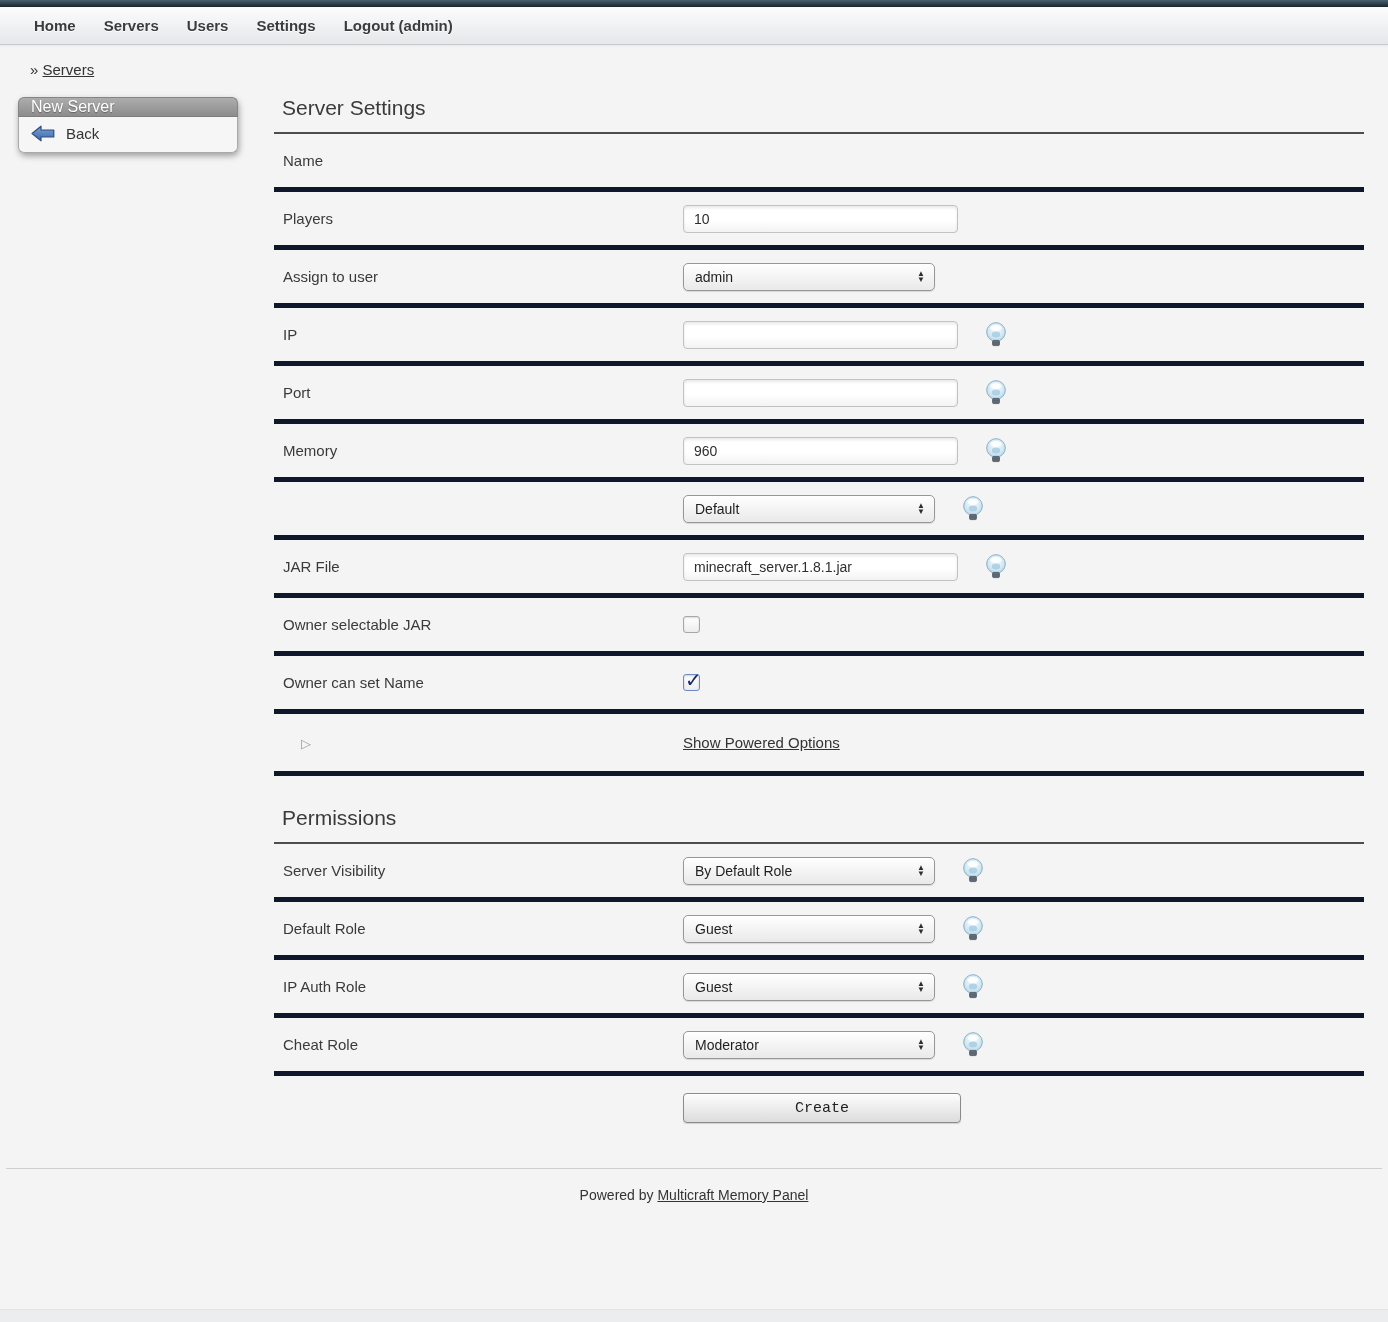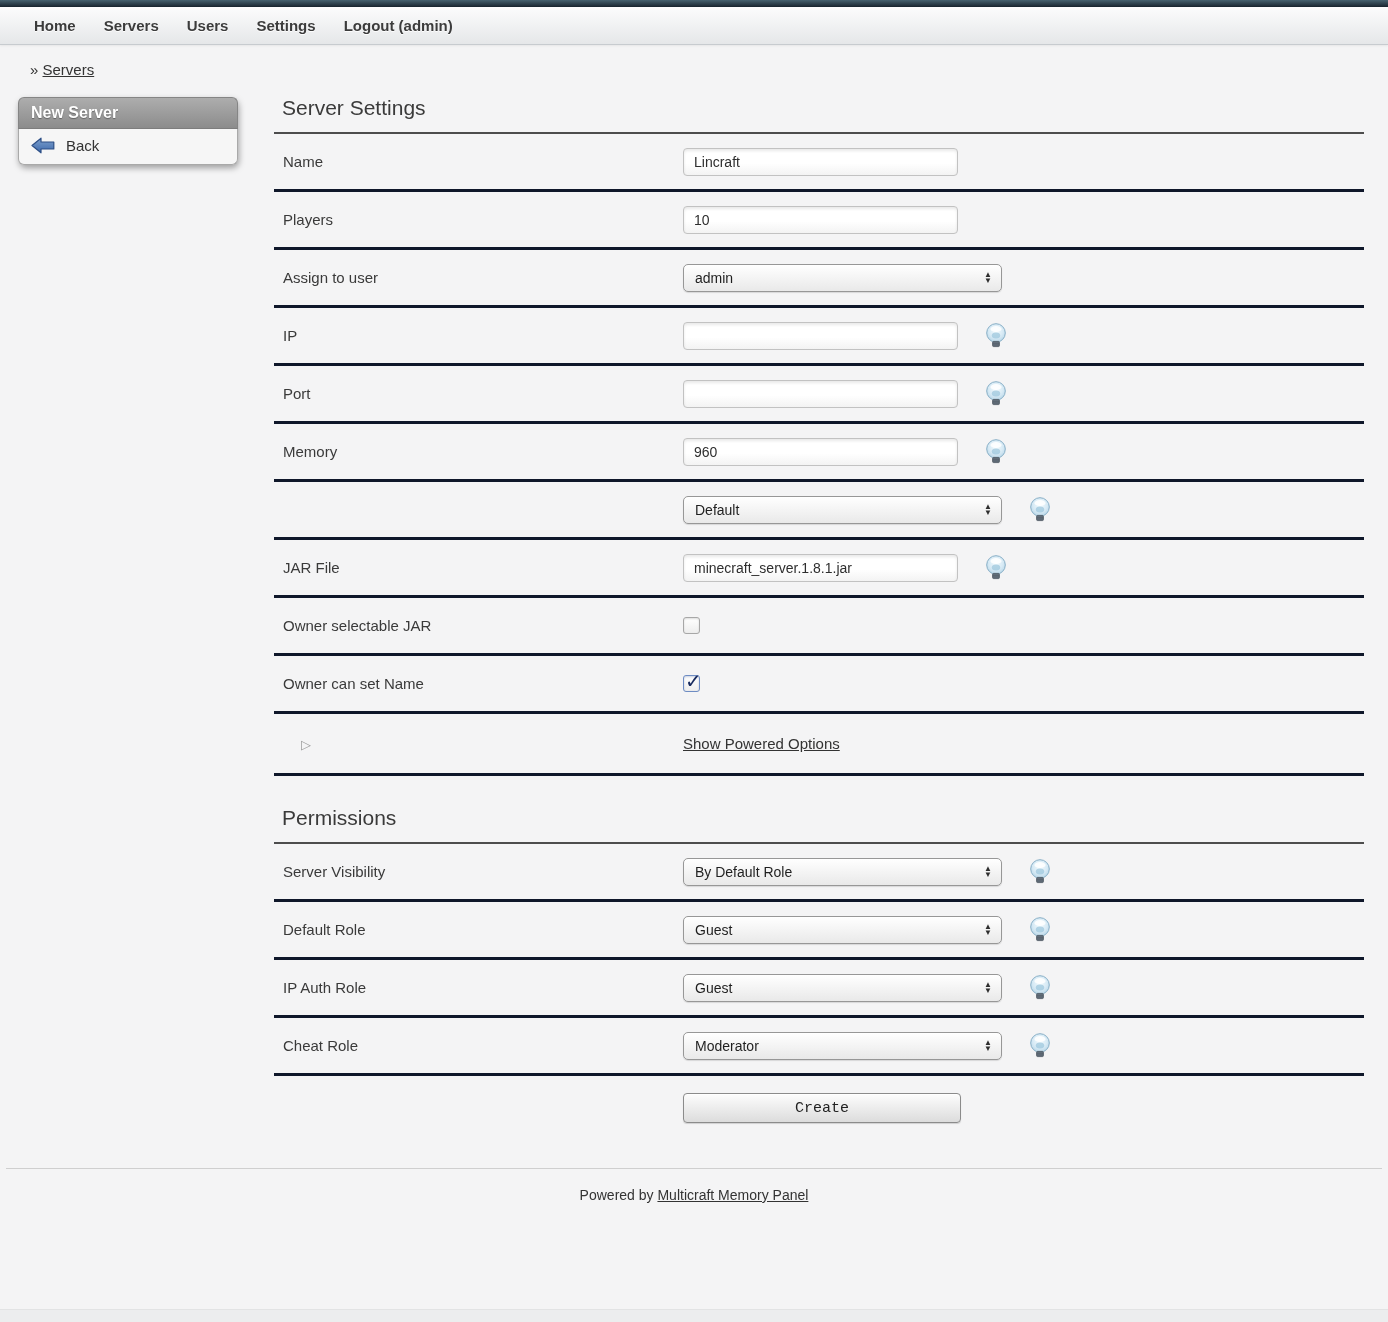--- a/index.html
+++ b/index.html
@@ -17,41 +17,41 @@
 
   
   .breadcrumb { padding:16px 0 8px 30px; font-size:15px; color:#333; }
   .breadcrumb a, .link { color:#333; text-decoration:underline; cursor:pointer; }
 
   
   .side-panel { position:absolute; left:18px; top:97px; width:220px;
                 border-radius:7px; box-shadow:1px 3px 6px rgba(0,0,0,.35); }
   .side-panel-header { background:linear-gradient(#adadad,#8c8c8c); border:1px solid #858585;
                 border-bottom:1px solid #7d7d7d; border-radius:6px 6px 0 0;
-                padding:6px 12px; color:#fff; font-size:16px; font-weight:bold;
+                padding:0 12px; color:#fff; font-size:16px; font-weight:normal;
                 text-shadow:0 1px 1px rgba(0,0,0,.35); }
   .side-panel-body { background:#f6f6f6; border:1px solid #a9a9a9; border-top:none;
                 border-radius:0 0 6px 6px; padding:8px 12px 10px 12px; }
   .back-item { display:flex; align-items:center; gap:11px; font-size:15px; color:#333; cursor:pointer; }
 
   
   .main { margin:0 24px 0 274px; }
   .section-title { font-size:21px; color:#3a3a3a; padding:10px 0 12px 8px; }
   .section-title.second { padding-top:30px; }
   .section-rule { border-bottom:2px solid #4d4d4d; }
-  .form-row { display:flex; align-items:center; height:58px; border-bottom:3px solid #0f172a; }
+  .form-row { display:flex; align-items:center; height:58px; border-bottom:5px solid #0f172a; }
   .row-label { width:409px; flex:none; font-size:15px; color:#3a3a3a; padding-left:9px; }
   .control-area { display:flex; align-items:center; }
 
   input.text-input { width:275px; height:28px; border:1px solid #c2c2c2; border-radius:4px;
        background:linear-gradient(#ffffff 55%, #f3f3f3); padding:0 10px; font-size:14px; color:#2e2e2e;
        font-family:"Liberation Sans","DejaVu Sans",sans-serif;
        box-shadow:inset 0 2px 3px rgba(0,0,0,.09); outline:none; }
 
-  .select { width:319px; height:28px; border:1px solid #979797; border-radius:5px;
+  .select { width:252px; height:28px; border:1px solid #979797; border-radius:5px;
        background:linear-gradient(#ffffff,#e9e9e9); display:flex; align-items:center;
        padding:0 7px 0 11px; font-size:14px; color:#1f1f1f; cursor:pointer;
        box-shadow:0 1px 1px rgba(0,0,0,.12), inset 0 1px 0 #fff; }
   .select .arrows { margin-left:auto; display:flex; flex-direction:column; align-items:center;
        font-size:8px; line-height:6px; color:#2e2e2e; padding-right:2px; }
 
   .bulb { margin-left:25px; flex:none; cursor:pointer; }
 
   .checkbox { width:17px; height:17px; border:1px solid #a7a7a7; border-radius:3px;
        background:linear-gradient(#ffffff,#ededed); box-shadow:inset 0 1px 2px rgba(0,0,0,.14);
@@ -122,23 +122,20 @@
     </div>
   </div>
 
   <div class="main">
 
     <div class="section-title">Server Settings</div>
     <div class="section-rule"></div>
 
     <div class="form-row">
       <div class="row-label">Name</div>
-      <div class="control-area">
-        <input class="text-input" type="text" value="Lincraft" style="">
-      </div>
     </div>
 
     <div class="form-row">
       <div class="row-label">Players</div>
       <div class="control-area">
         <input class="text-input" type="text" value="10" style="">
       </div>
     </div>
 
     <div class="form-row">

